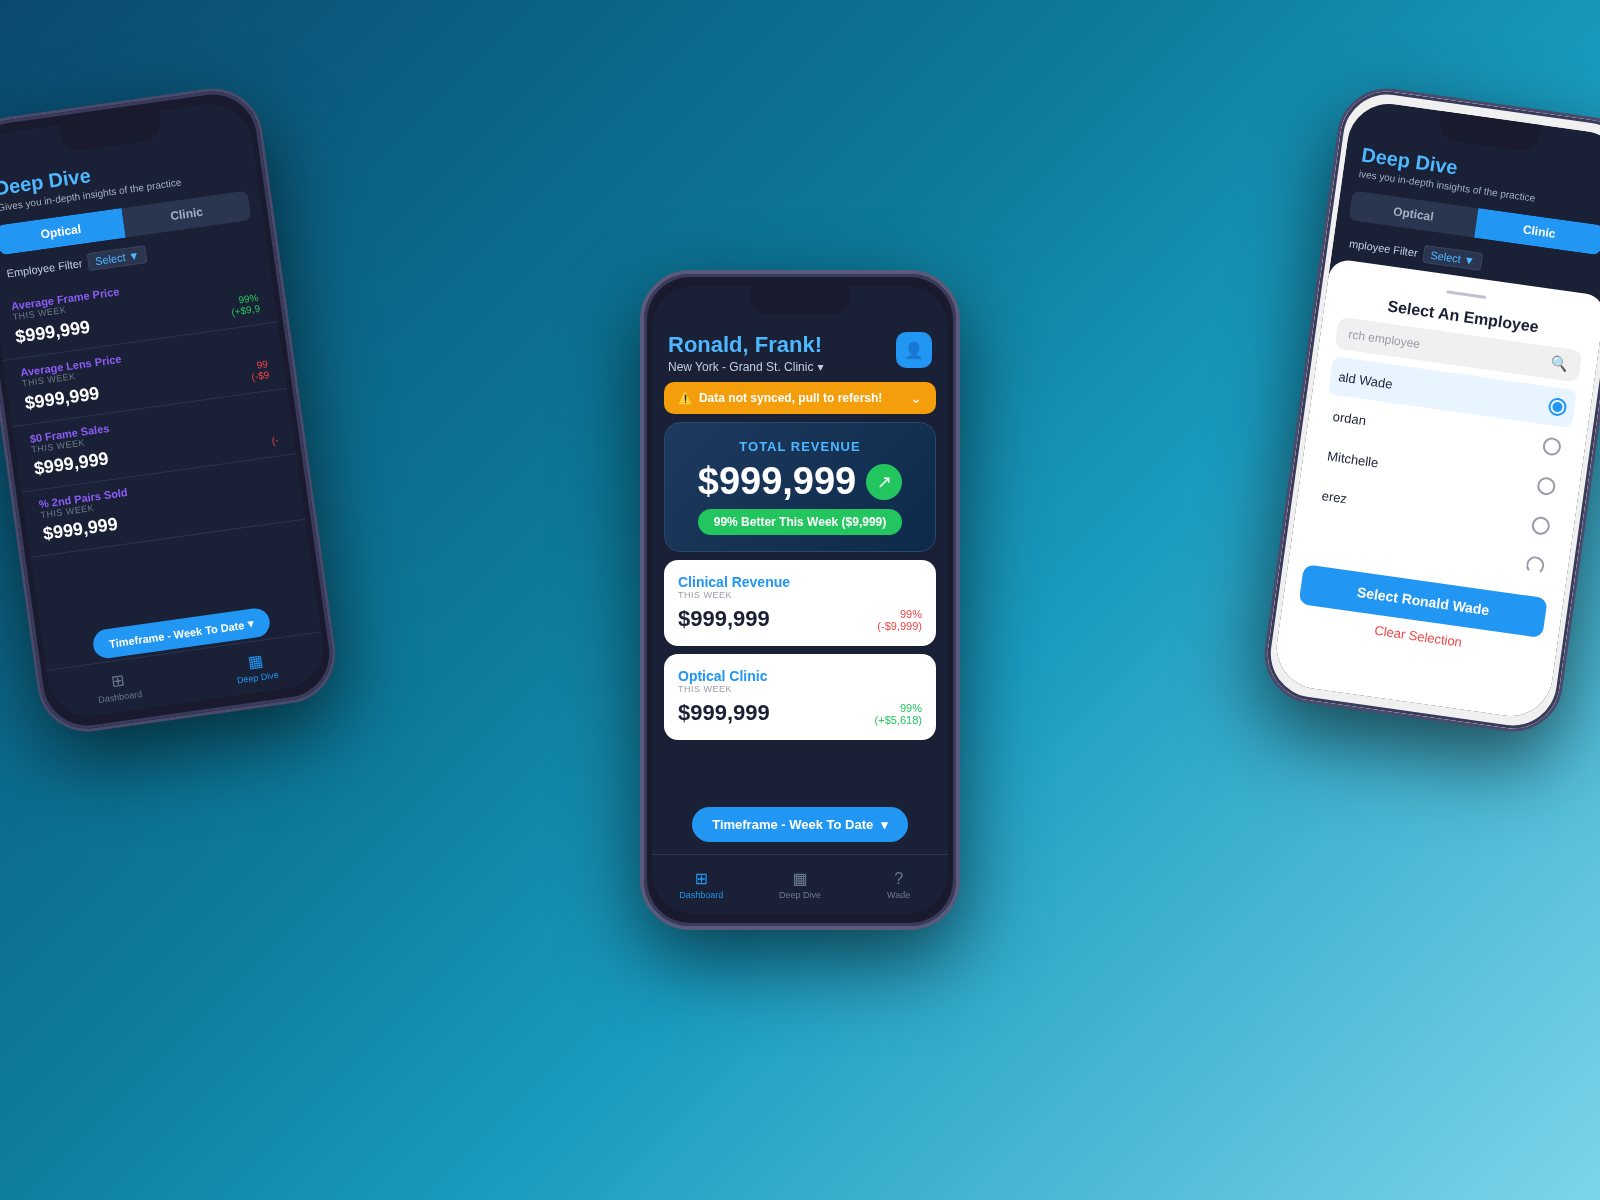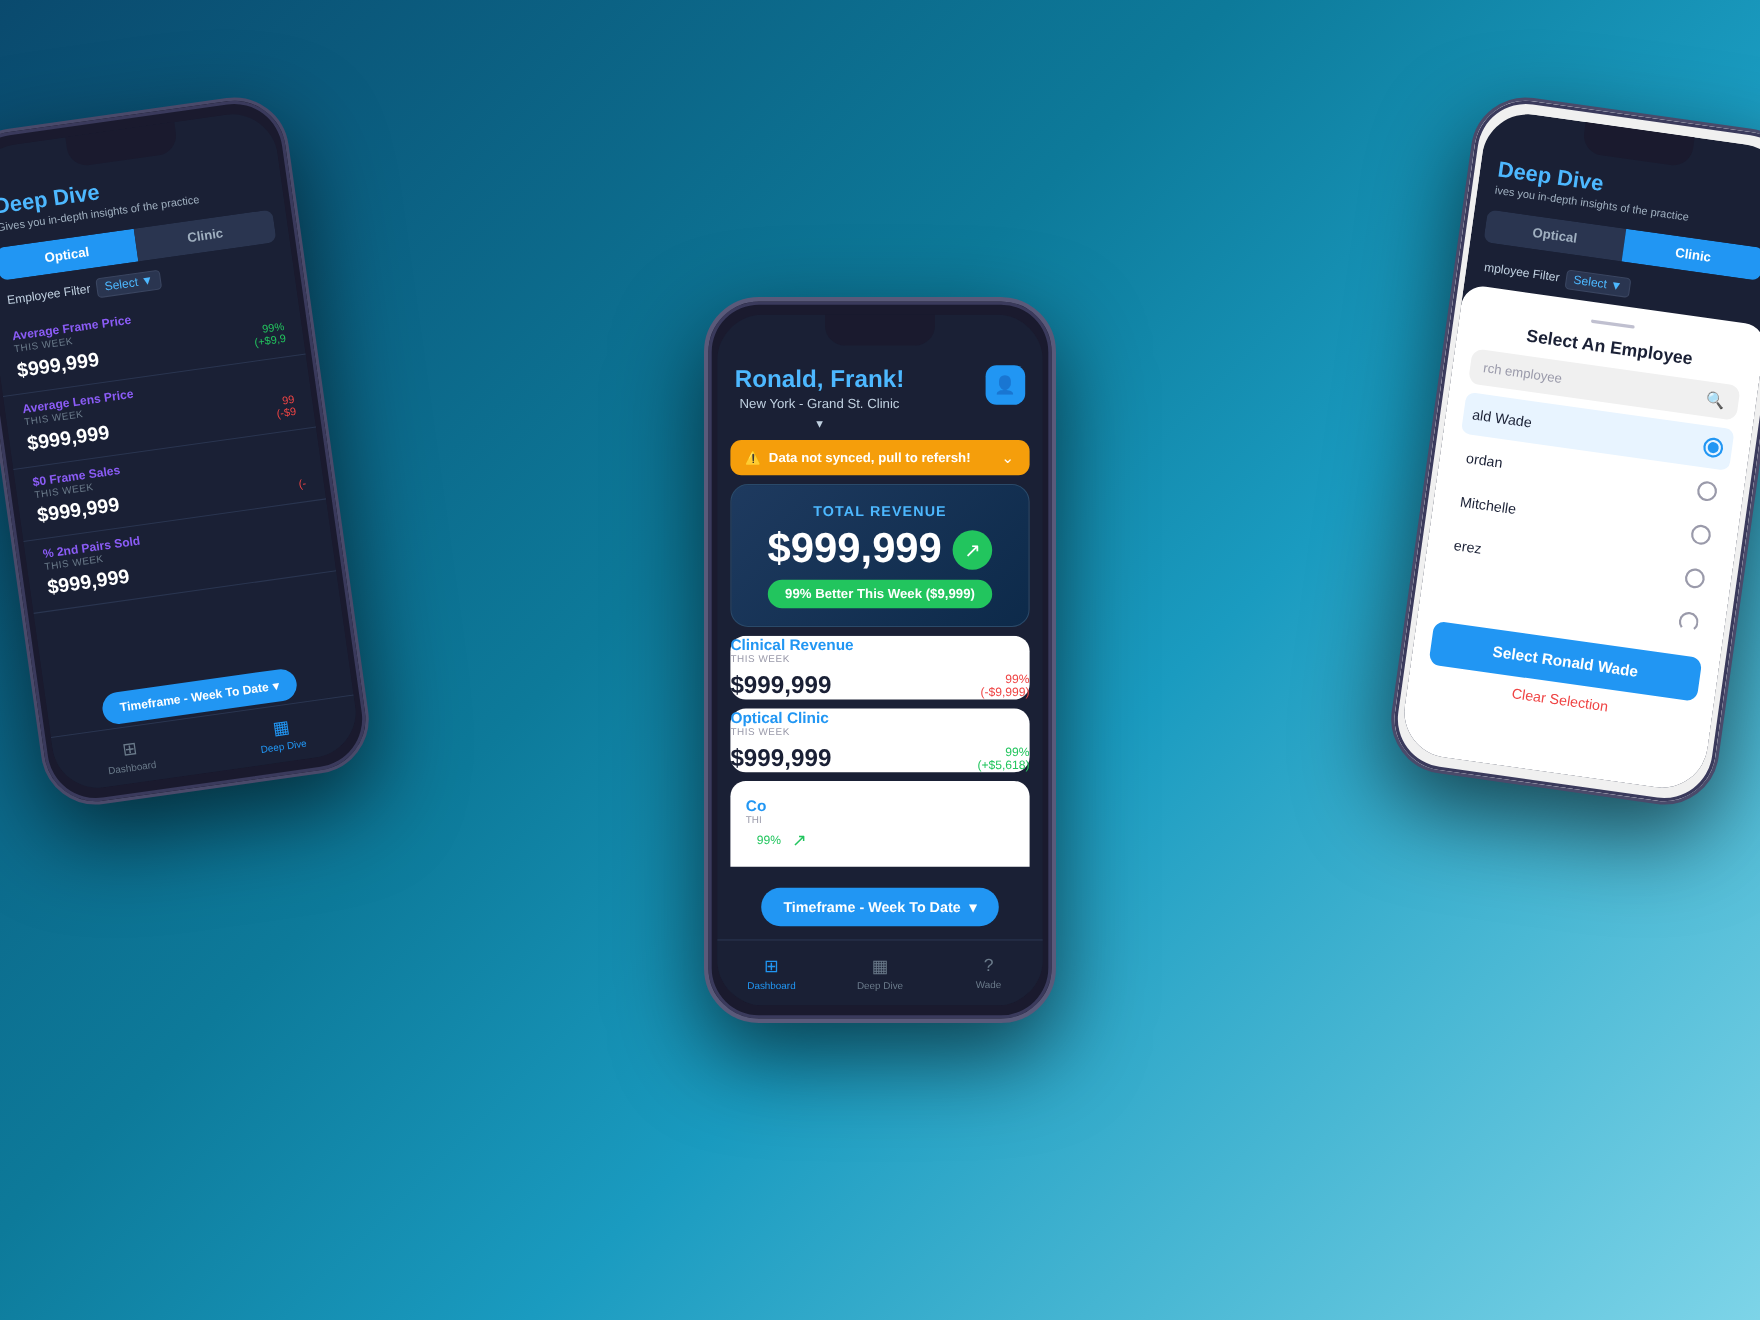--- a/index.html
+++ b/index.html
@@ -282,26 +282,24 @@
     }
 
     .hello-text {
       color: #4db8ff;
       font-size: 22px;
       font-weight: 700;
     }
 
     .clinic-row {
       display: flex;
-      align-items: center;
       gap: 4px;
       color: #c0d0e0;
       font-size: 12px;
       margin-top: 2px;
-      flex-direction: column;
     }
 
     .user-avatar-btn {
       width: 36px;
       height: 36px;
       background: #2196f3;
       border-radius: 10px;
       display: flex;
       align-items: center;
       justify-content: center;
@@ -392,20 +390,21 @@
       overflow-y: auto;
       padding: 0 12px;
       display: flex;
       flex-direction: column;
       gap: 8px;
     }
 
     .rev-section {
       background: white;
       border-radius: 14px;
+      padding: 14px;
     }
 
     .rev-section-title {
       color: #2196f3;
       font-size: 14px;
       font-weight: 700;
     }
 
     .rev-section-sub {
       color: #9a9aaa;
@@ -786,29 +785,20 @@
           <div class="rev-section-sub">THIS WEEK</div>
           <div class="rev-section-row">
             <div class="rev-section-value">$999,999</div>
             <div class="rev-change-pos">
               <div>99%</div>
               <div>(+$5,618)</div>
             </div>
           </div>
         </div>
 
-        <div class="partial-card">
-          <div class="partial-title">Co</div>
-          <div class="partial-sub">THI</div>
-          <div class="partial-row">
-            <div class="partial-value"></div>
-            <div class="partial-pct">99%</div>
-            <span style="color:#22c55e">↗</span>
-          </div>
-        </div>
       </div>
 
       <div style="display:flex; justify-content:center; padding:8px 0 4px;">
         <div class="timeframe-pill-center">
           <span>Timeframe - Week To Date</span>
           <span>▾</span>
         </div>
       </div>
 
       <div class="center-bottom-nav">

